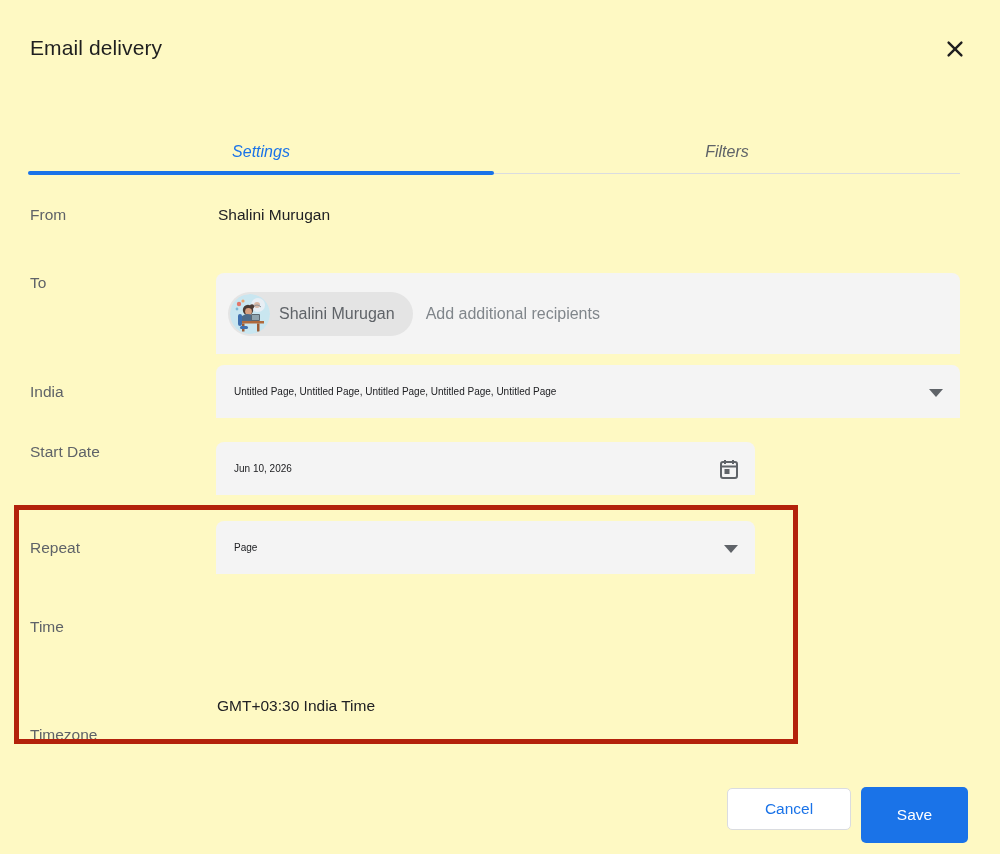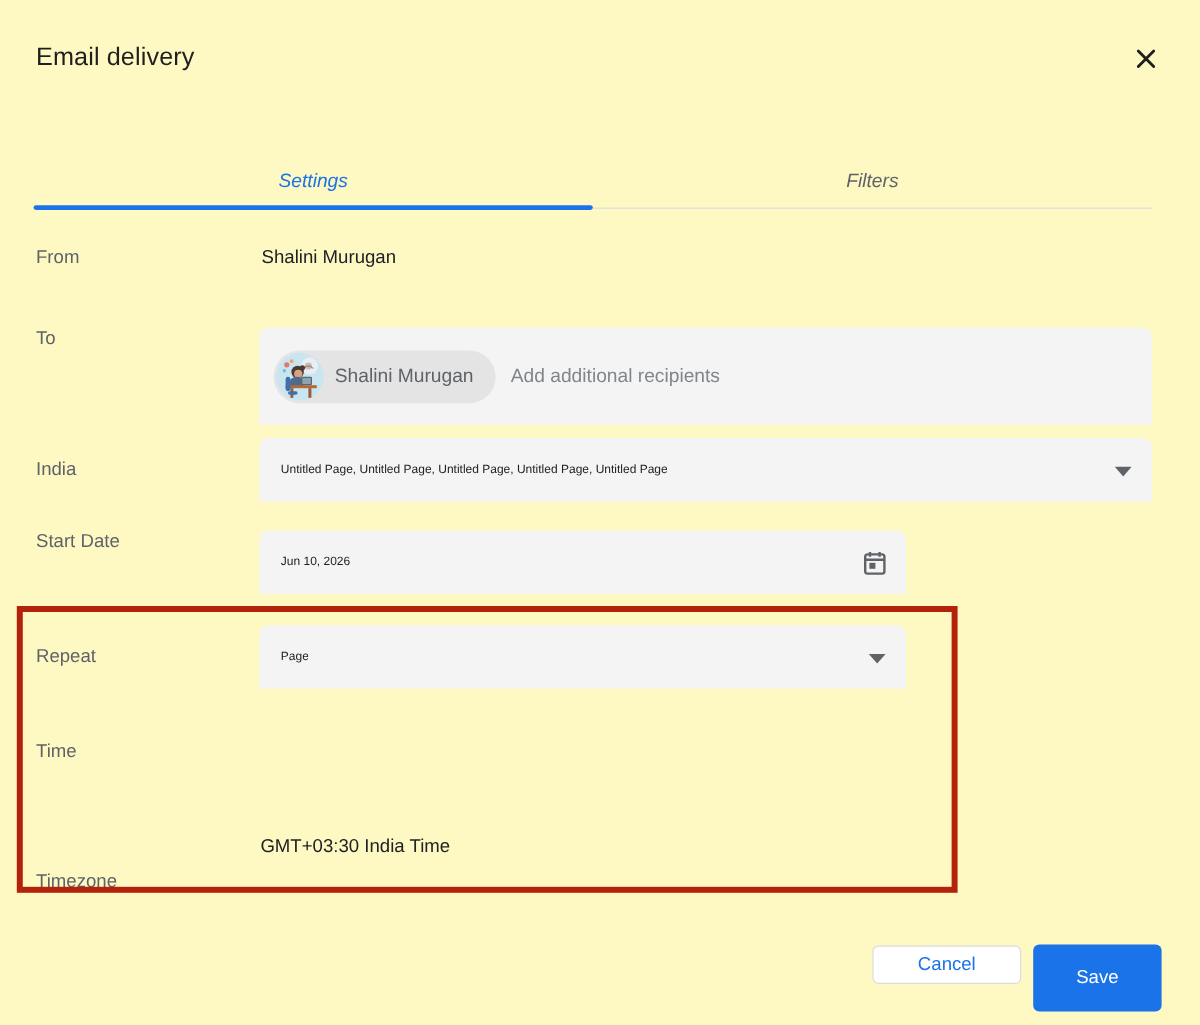--- a/index.html
+++ b/index.html
@@ -39,21 +39,21 @@
   .field-time { top: 600px; width: 539px; height: 53px; cursor: pointer; }
 
   .caret { position: absolute; right: 17px; top: 50%; margin-top: -3px; width: 0; height: 0; border-left: 7px solid transparent; border-right: 7px solid transparent; border-top: 8px solid #5f6368; }
   .cal-icon { position: absolute; right: 14px; top: 50%; margin-top: -12px; width: 24px; height: 24px; }
 
   
   .annotation-rect { position: absolute; left: 14px; top: 505px; width: 784px; height: 239px; border: 5px solid #b3220b; pointer-events: none; z-index: 5; }
 
   
   .btn { position: absolute; font-family: "Liberation Sans", sans-serif; font-size: 15.5px; font-weight: 500; border-radius: 5px; cursor: pointer; display: flex; align-items: center; justify-content: center; }
-  .btn-cancel { left: 727px; top: 788px; width: 124px; height: 32px; background: #fff; color: #1a73e8; border: 1px solid #dadce0; }
+  .btn-cancel { left: 727px; top: 788px; width: 124px; height: 42px; background: #fff; color: #1a73e8; border: 1px solid #dadce0; }
   .btn-save { left: 861px; top: 787px; width: 107px; height: 56px; background: #1a73e8; color: #fff; border: none; }
 </style>
 </head>
 <body>
 
 <div class="dialog">
 
   <div class="title">Email delivery</div>
   <button class="close-btn">
     <span>

